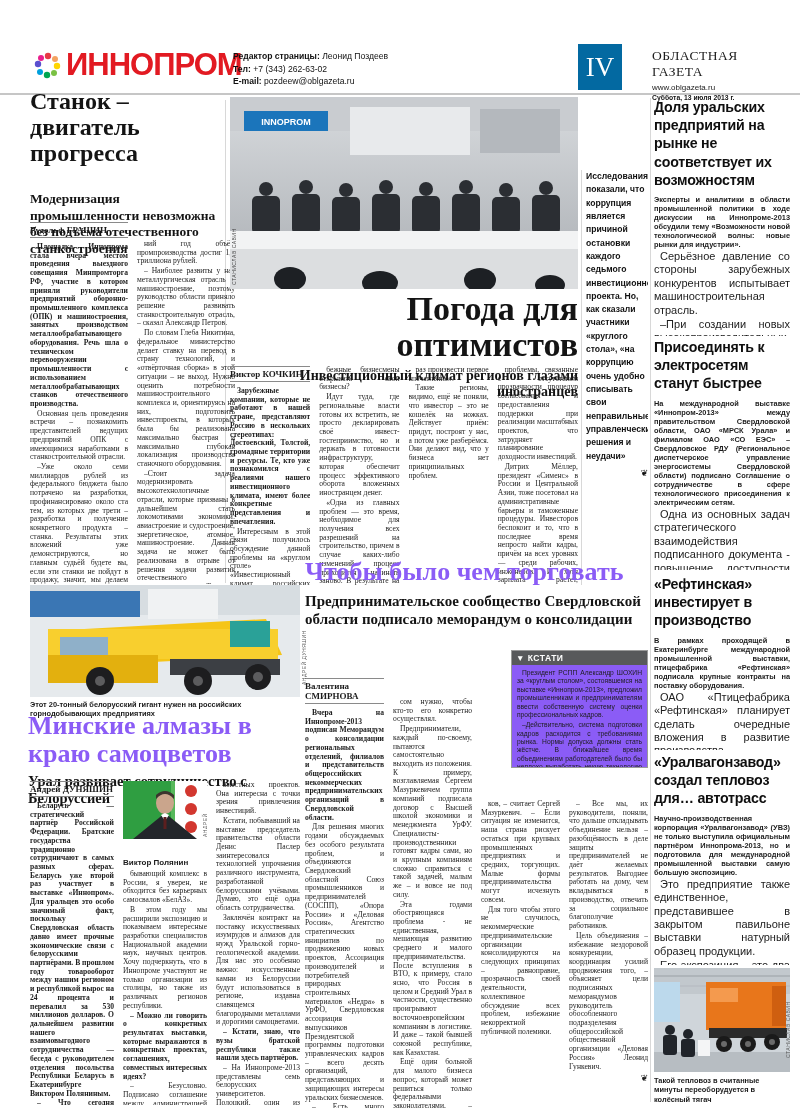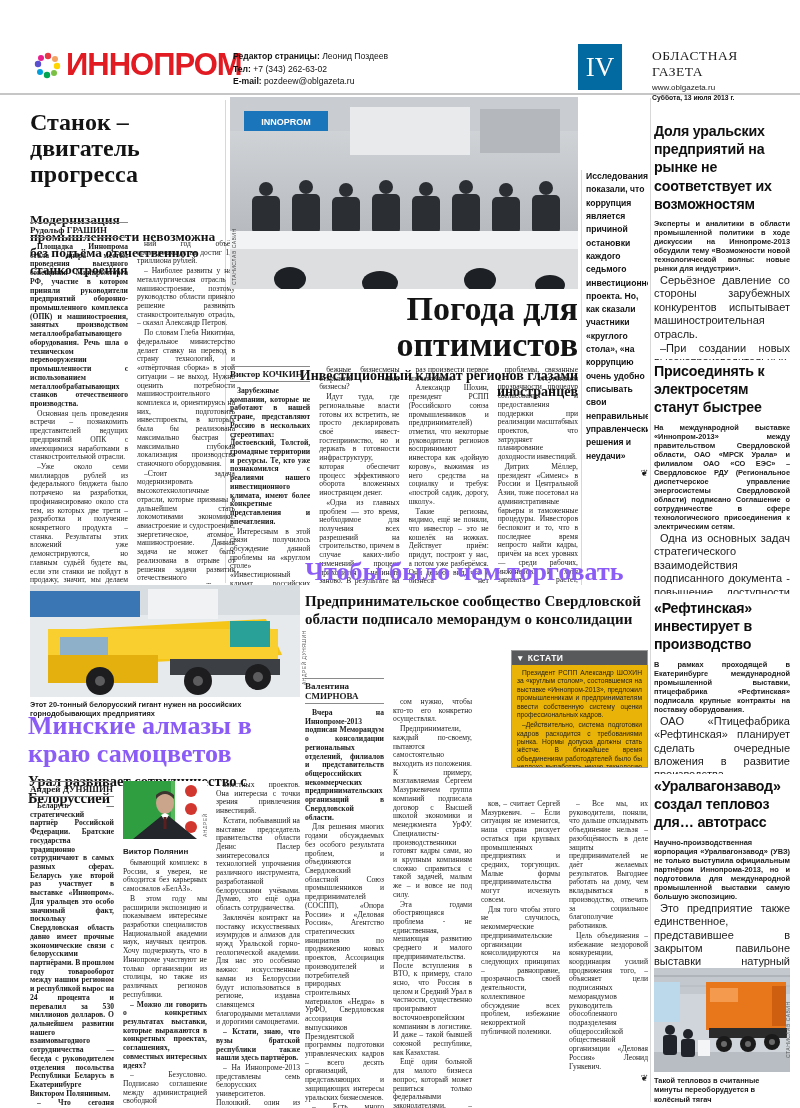--- a/index.html
+++ b/index.html
@@ -30,43 +30,43 @@
   .kicker { font-weight:bold; font-size:9px; border-top:1px solid #8a8a8a; border-bottom:1px solid #8a8a8a;
             padding:2px 0 2px 0; margin-bottom:5px; }
   .cols { display:flex; gap:9px; }
   .col { flex:1; overflow:hidden; }
   .para { font-size:7.6px; line-height:1.15; text-align:justify; text-indent:7px; margin-bottom:1px; }
   .para.b { font-weight:bold; }
   .para.em { text-align:right; text-indent:0; font-size:9px; margin-top:2px;
              font-family:"DejaVu Sans",sans-serif; }
 
   
-  .news { font-family:"Liberation Sans","DejaVu Sans",sans-serif;margin-top:24px; }
+  .news { font-family:"Liberation Sans","DejaVu Sans",sans-serif; }
   .news-h { font-size:14.2px; font-weight:bold; line-height:1.28; letter-spacing:-.2px; color:#0f0f0f; }
   .news .lead { font-size:7.4px; font-weight:bold; line-height:1.22; text-align:justify; margin-top:6px; }
   .news .npara { font-size:11px; line-height:1.22; text-align:justify; text-indent:6px; margin-top:1px; }
 
   .callout { font-family:"Liberation Sans",sans-serif; font-weight:bold; font-size:8.6px;
              line-height:1.55; color:#111; }
   .callout .em { text-align:right; font-size:9px; font-family:"DejaVu Sans",sans-serif; margin-top:4px; }
 
   
-  .kstati { border:1px solid #9a9a9a; background:#eab308; }
+  .kstati { border:1px solid #9a9a9a; background:#8b5cf6; }
   .kstati-head { background:#58595b; color:#fff; font-family:"Liberation Sans",sans-serif;
                  font-weight:bold; font-size:8.5px; padding:2px 4px; letter-spacing:.5px; }
   .kstati-body { padding:4px 5px; }
   .kstati-body .kpara { font-family:"Liberation Sans",sans-serif; font-size:6.7px; line-height:1.25;
                         text-align:justify; text-indent:5px; margin-bottom:2px; }
 
   
   .caption { font-family:"Liberation Sans",sans-serif; font-weight:bold; font-size:7.4px;
              line-height:1.25; color:#1a1a1a; }
   .credit-v { font-family:"Liberation Sans",sans-serif; font-size:5px; color:#5a5a5a;
               writing-mode:vertical-rl; transform:rotate(180deg); letter-spacing:.5px; }
-  .pcap { font-family:"Liberation Sans",sans-serif; font-weight:bold; font-size:8px; margin-top:8px; }
+  .pcap { font-family:"Liberation Sans",sans-serif; font-weight:bold; font-size:8px; margin-top:19px; }
 
   .vrule { background:#d8d8d8; width:1px; }
   figure svg { display:block; }
 </style>
 </head>
 <body>
 
 <div class="page">
 
   <header>
@@ -98,21 +98,21 @@
       <div class="paper-date">Суббота, 13 июля 2013 г.</div>
     </div>
 
     <div class="abs head-rule"></div>
   </header>
 
   <div class="abs vrule" style="left:650px; top:98px; height:1004px;"></div>
   <div class="abs vrule" style="left:581px; top:170px; height:415px;"></div>
   <div class="abs vrule" style="left:225px; top:100px; height:483px;"></div>
 
-  <section class="abs" style="left:30px; top:110px; width:195px;">
+  <section class="abs" style="left:30px; top:89px; width:195px;">
     <h1 class="headline1 serif">Станок – двигатель прогресса</h1>
     <h2 class="sub serif" style="font-size:13.5px; line-height:1.25; margin-top:24px;">Модернизация промышленности невозможна без подъёма отечественного станкостроения</h2>
   </section>
   <div class="abs cols" style="left:30px; top:222px; width:205px; height:362px;">
     <div class="col">
       <div class="kicker">Рудольф ГРАШИН</div>
       <div>
           <p class="para b">Площадка Иннопрома стала вчера местом проведения выездного совещания Минпромторга РФ, участие в котором приняли руководители предприятий оборонно-промышленного комплекса (ОПК) и машиностроения, занятых производством металлообрабатывающего оборудования. Речь шла о техническом перевооружении промышленности с использованием металлообрабатывающих станков отечественного производства.</p>
           <p class="para">Основная цель проведения встречи – познакомить представителей ведущих предприятий ОПК с имеющимися наработками в станкостроительной отрасли.</p>
           <p class="para">–Уже около семи миллиардов рублей из федерального бюджета было потрачено на разработки, профинансировано около ста тем, из которых две трети – разработка и получение конкретного продукта – станка. Результаты этих вложений уже демонстрируются, но главным судьёй будете вы, если эти станки не пойдут в продажу, значит, мы делаем что-то не так, – сказал первый заместитель министра промышленности и торговли РФ Глеб Никитин.</p>
@@ -187,21 +187,20 @@
     <div class="col">
         <div>
           <p class="para">бежные бизнесмены открывать свои бизнесы?</p>
           <p class="para">Идут туда, где региональные власти готовы их встретить, не просто декларировать своё инвест-гостеприимство, но и держать в готовности инфраструктуру, которая обеспечит процесс эффективного оборота вложенных иностранцем денег.</p>
           <p class="para">«Одна из главных проблем — это время, необходимое для получения всех разрешений на строительство, причем в случае каких-либо изменений процесс приходится начинать заново. В результате на всё требуется как минимум вдвое больше времени, чем на Западе, что заметно сказывается на доходности инвестиций», – говорят иностранцы.</p>
         </div>
       </div>
     <div class="col">
         <div>
           <p class="para">раз произвести первое впечатление».</p>
-          <p class="para">Александр Шохин, президент РСПП (Российского союза промышленников и предпринимателей) отметил, что некоторые руководители регионов воспринимают инвестора как «дойную корову», выжимая из него средства на социалку и требуя: «построй садик, дорогу, школу».</p>
           <p class="para">Такие регионы, видимо, ещё не поняли, что инвестор – это не кошелёк на ножках. Действует приём: придут, построят у нас, а потом уже разберёмся. Они делают вид, что у бизнеса нет принципиальных проблем.</p>
         </div>
       </div>
     <div class="col">
         <div>
           <p class="para">проблемы, связанные с отсутствием прозрачности процедур согласования и предоставления поддержки при реализации масштабных проектов, что затрудняет планирование доходности инвестиций.</p>
           <p class="para">Дитрих Мёллер, президент «Сименс» в России и Центральной Азии, тоже посетовал на административные барьеры и таможенные процедуры. Инвесторов беспокоит и то, что в последнее время непросто найти кадры, причём на всех уровнях — среди рабочих, инженеров. И хотя зарплата растет, производительность растёт медленнее.</p>
         </div>
       </div>
   </div>

